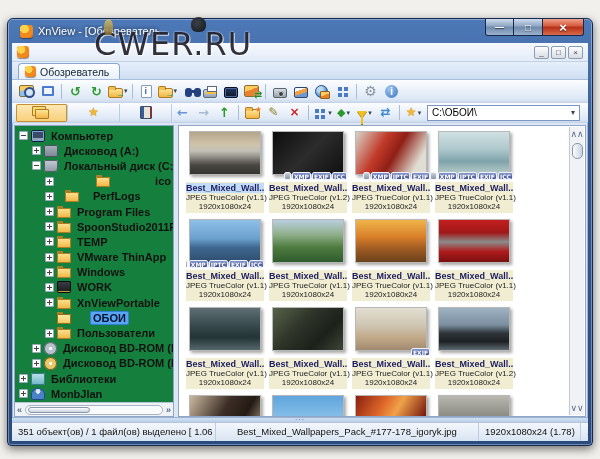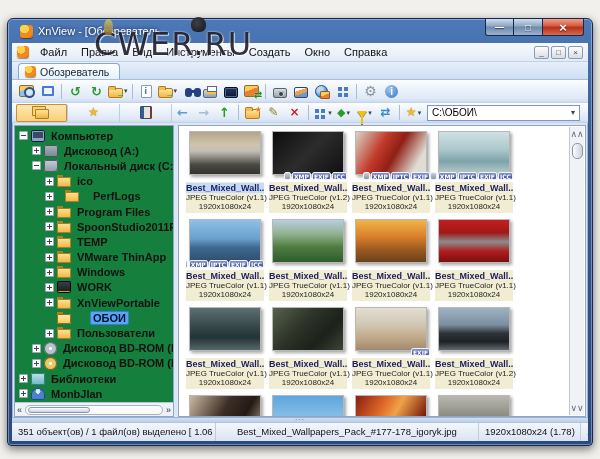--- a/index.html
+++ b/index.html
@@ -217,29 +217,20 @@
     <div class="wc wc-close"></div>
   </div>
   <div class="mascot mascot-left"></div>
   <div class="mascot mascot-right"></div>
   <div class="watermark">CWER.RU</div>
 
   <div class="client">
 
     <div class="menubar">
       <span class="logo"></span>
-      <span id="menu-items" style="display:flex">
-          <span class="menu-item">Файл</span>
-          <span class="menu-item">Правка</span>
-          <span class="menu-item">Вид</span>
-          <span class="menu-item">Инструменты</span>
-          <span class="menu-item">Создать</span>
-          <span class="menu-item">Окно</span>
-          <span class="menu-item">Справка</span>
-        </span>
       <div class="mdi-controls">
         <div class="mdi-btn">_</div>
         <div class="mdi-btn">□</div>
         <div class="mdi-btn">×</div>
       </div>
     </div>
 
     <div class="tabstrip">
       <div class="tab">
         <span class="logo"></span>
@@ -378,21 +369,21 @@
             <div class="trow" style="padding-left: 15px;">
               <span class="texp plus"></span>
               <span class="tico tico-floppy"></span>
               <span class="tlabel">Дисковод (A:)</span>
             </div>
             <div class="trow" style="padding-left: 15px;">
               <span class="texp minus"></span>
               <span class="tico tico-hdd"></span>
               <span class="tlabel">Локальный диск (C:)</span>
             </div>
-            <div class="trow" style="padding-left: 28px;">
+            <div class="trow" style="padding-left: 28px; justify-content: space-between;">
               <span class="texp plus"></span>
               <span class="tico tico-folder"></span>
               <span class="tlabel">ico</span>
             </div>
             <div class="trow" style="padding-left: 28px; gap: 8px;">
               <span class="texp plus"></span>
               <span class="tico tico-folder"></span>
               <span class="tlabel">PerfLogs</span>
             </div>
             <div class="trow" style="padding-left: 28px;">

